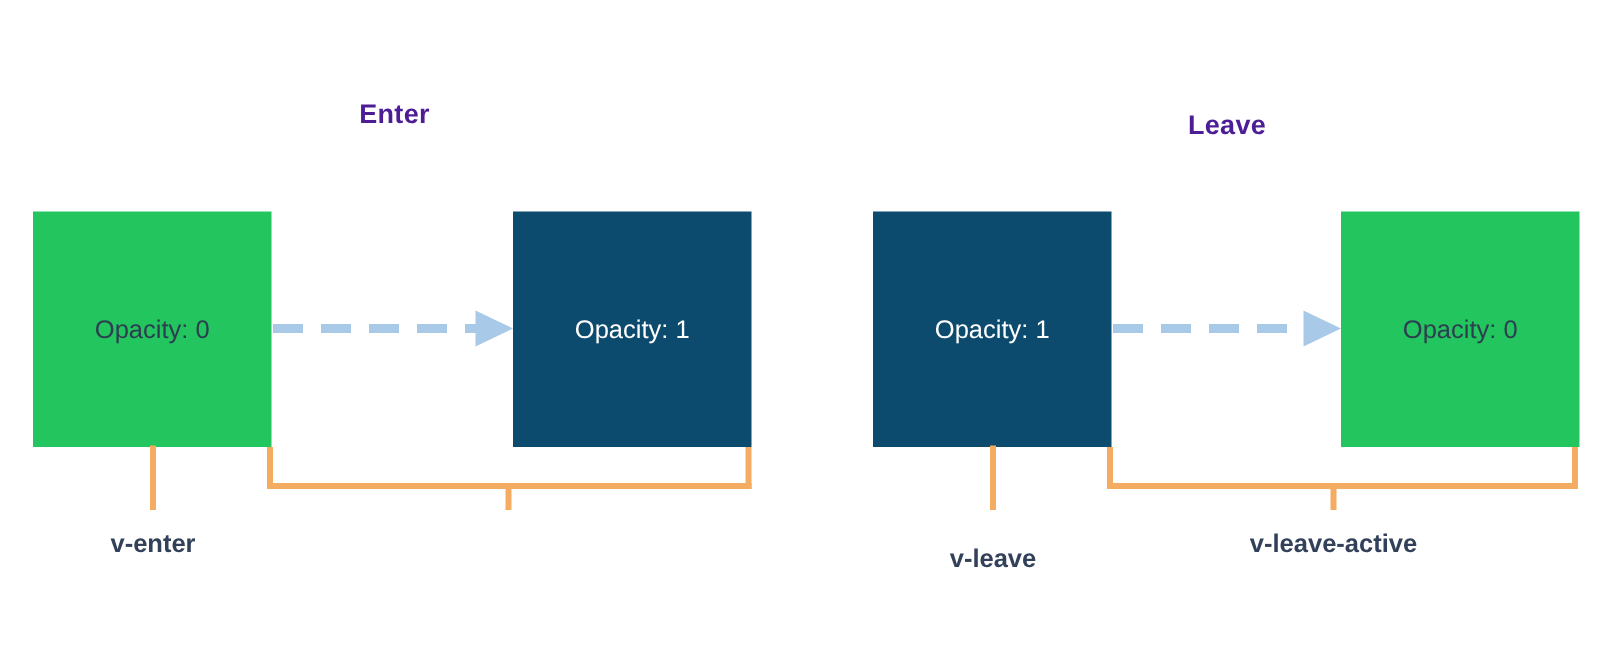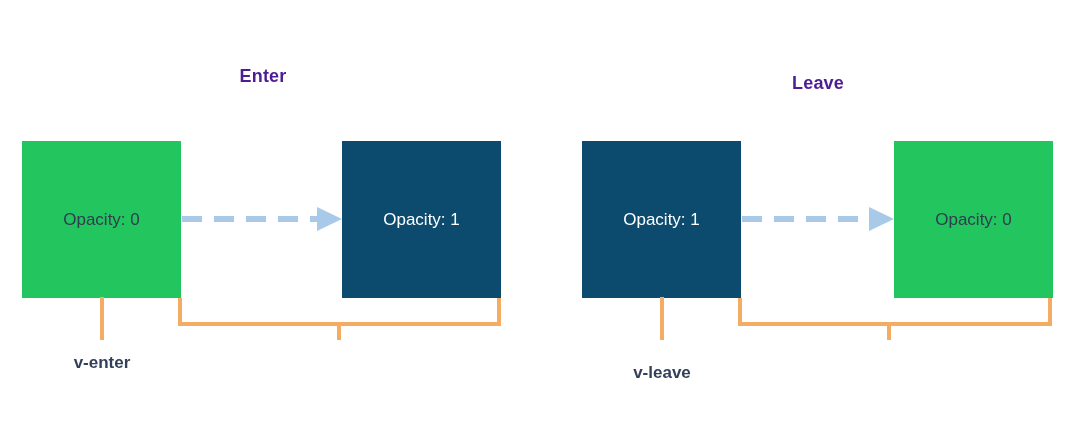--- a/index.html
+++ b/index.html
@@ -139,14 +139,15 @@
   <div class="state-box pink" style="left:894px; top:141px;">
     <span class="state-label">Opacity: 0</span>
   </div>
 
   <div class="tick" style="left:660px; top:297px; height:43px;"></div>
 
   <div class="bracket" style="left:738px; top:298px; width:314px; height:28px;"></div>
   <div class="bracket-stem" style="left:887px; top:322px; height:18px;"></div>
 
   <div class="caption" style="left:662px; top:363px;">v-leave</div>
+  <div class="caption" style="left:889px; top:353px;">v-leave-active</div>
 
 </div>
 
 </body></html>

